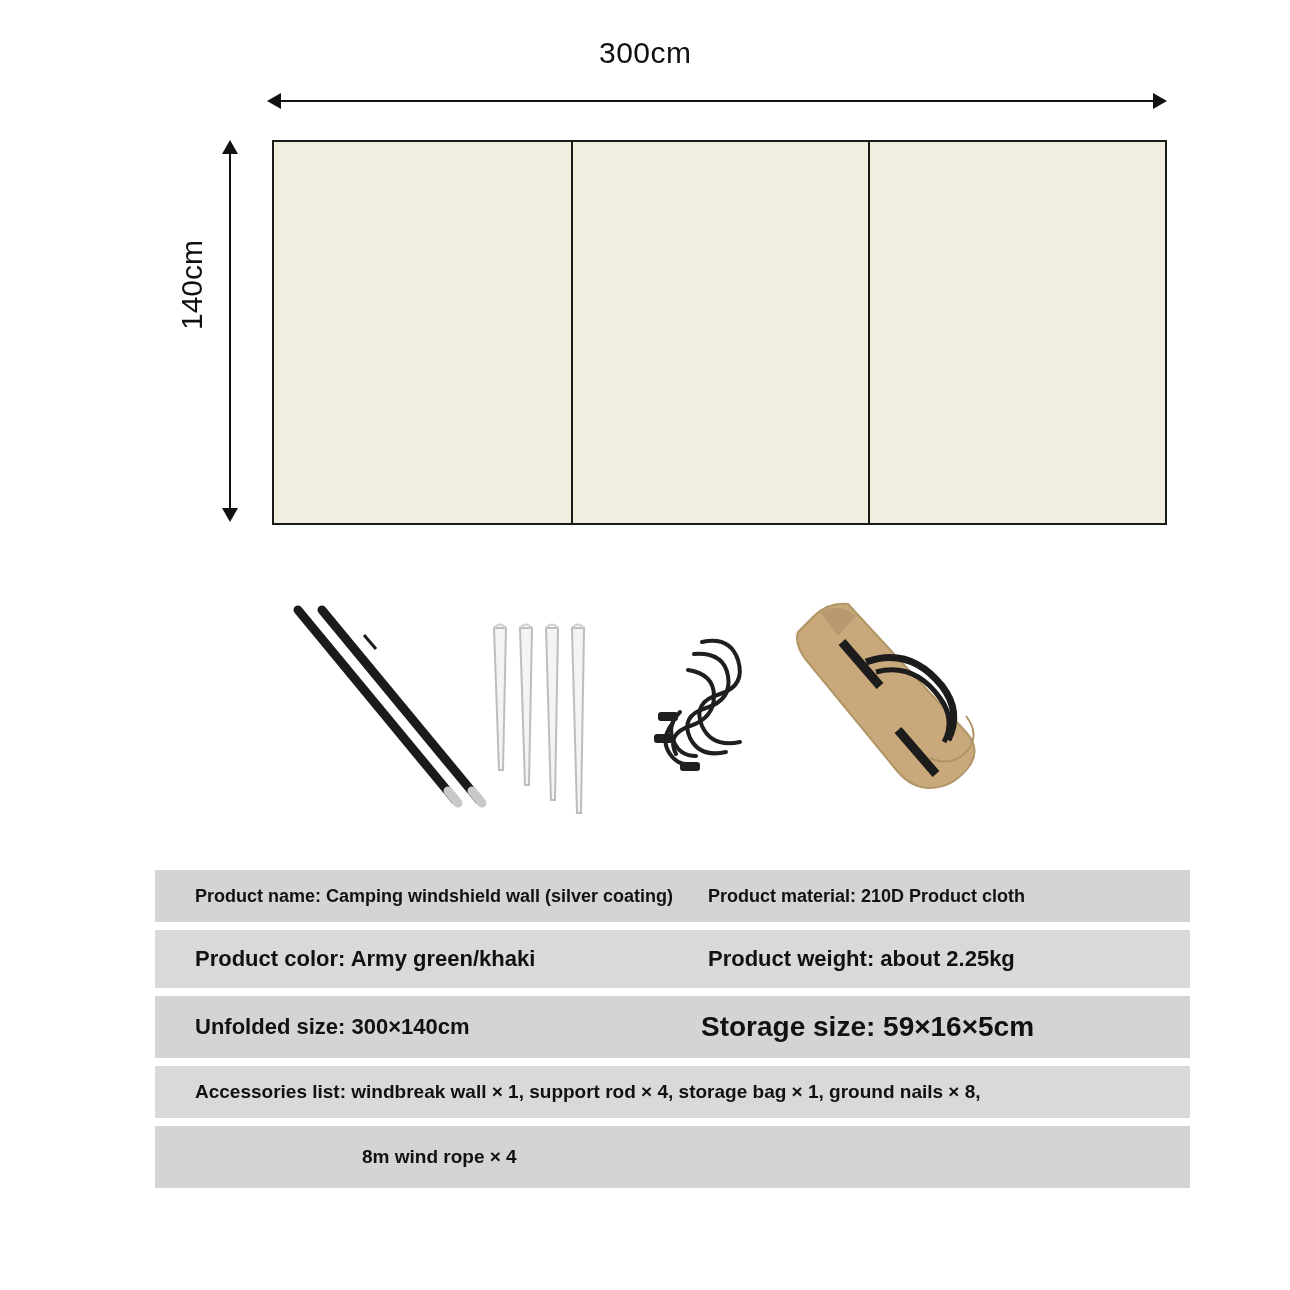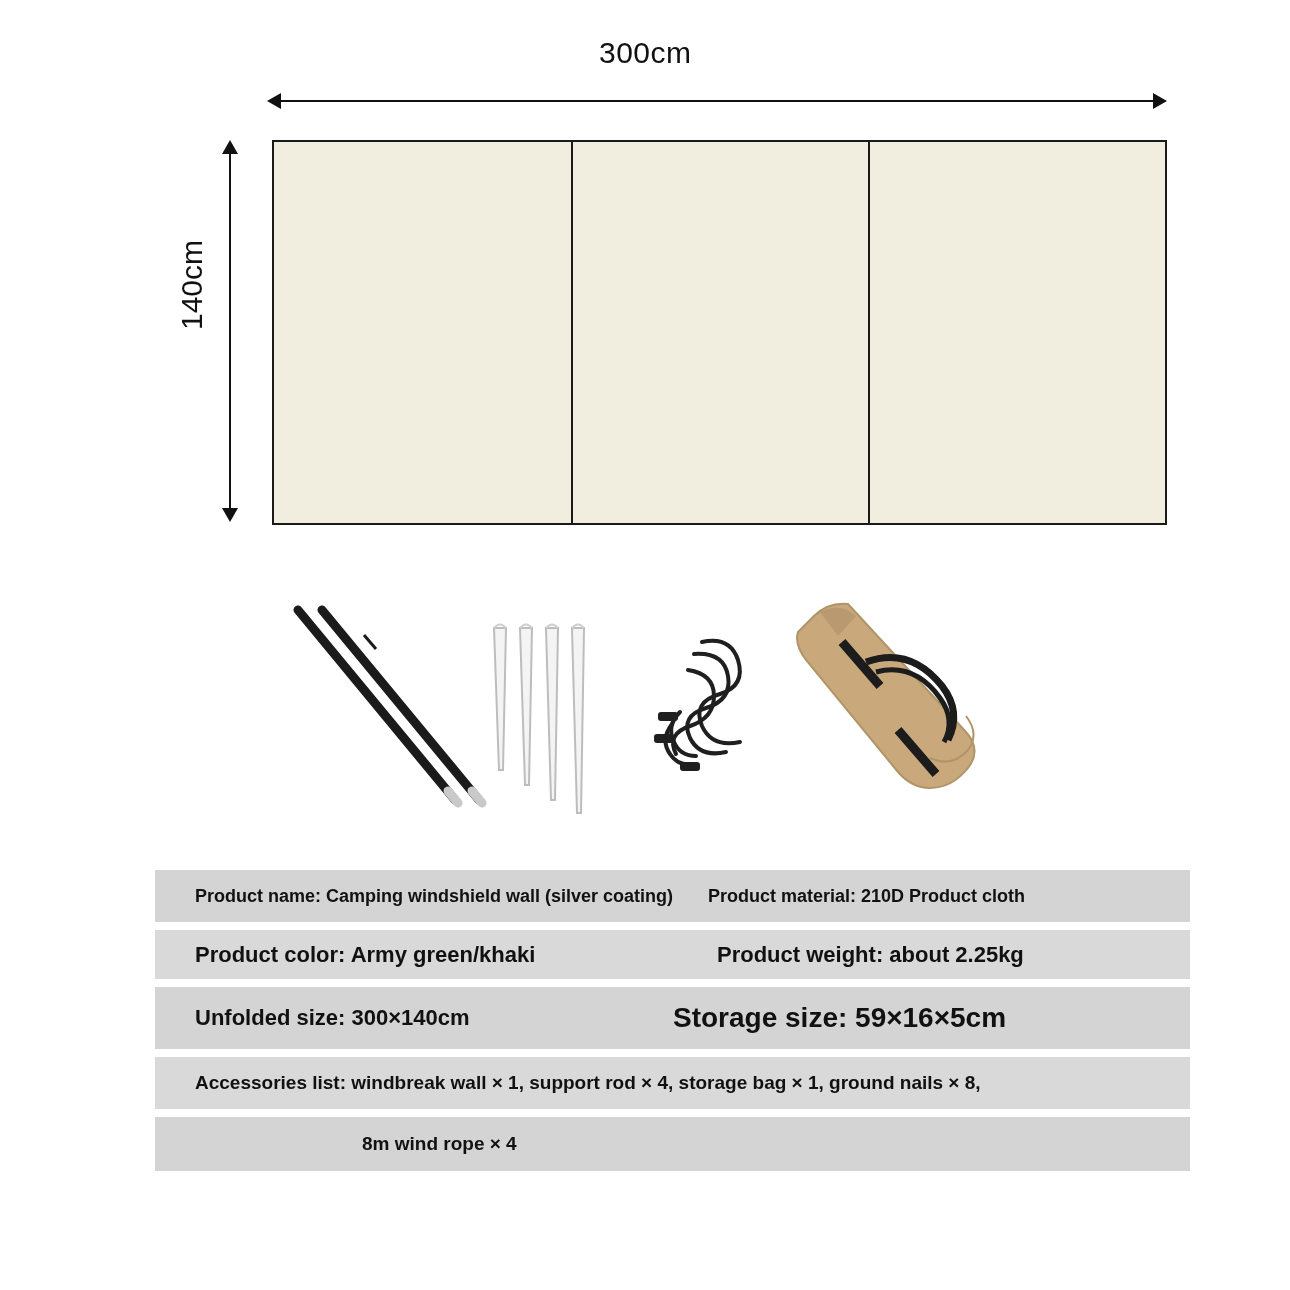--- a/index.html
+++ b/index.html
@@ -183,33 +183,33 @@
   .spec-cell {
     font-weight: 700;
     color: #111;
     white-space: nowrap;
   }
   .row-1 { height: 52px; }
   .row-1 .spec-cell { font-size: 18px; }
   .row-1 .c1 { width: 505px; padding-left: 18px;}
   .row-1 .c2 { padding-left: 8px; }
 
-  .row-2 { height: 49px; gap: 9px; }
+  .row-2 { height: 58px; }
   .row-2 .spec-cell { font-size: 22px; }
   .row-2 .c1 { width: 505px; padding-left: 18px; }
   .row-2 .c2 { padding-left: 8px; text-align: right; }
 
-  .row-3 { height: 62px; }
+  .row-3 { height: 62px; gap: 28px; }
   .row-3 .c1 { width: 470px; font-size: 22px; padding-left: 18px; }
   .row-3 .c2 { font-size: 28px; padding-left: 8px; }
 
   .row-4 { height: 52px; }
   .row-4 .spec-cell { font-size: 19px; padding-left: 18px; }
 
-  .row-5 { height: 54px; }
+  .row-5 { height: 62px; }
   .row-5 .spec-cell { font-size: 19px; padding-left: 185px; }
 </style>
 </head>
 <body>
 
 <div id="diagram">
 
   <div class="dim-label-top">300cm</div>
 
   <div class="h-arrow">

